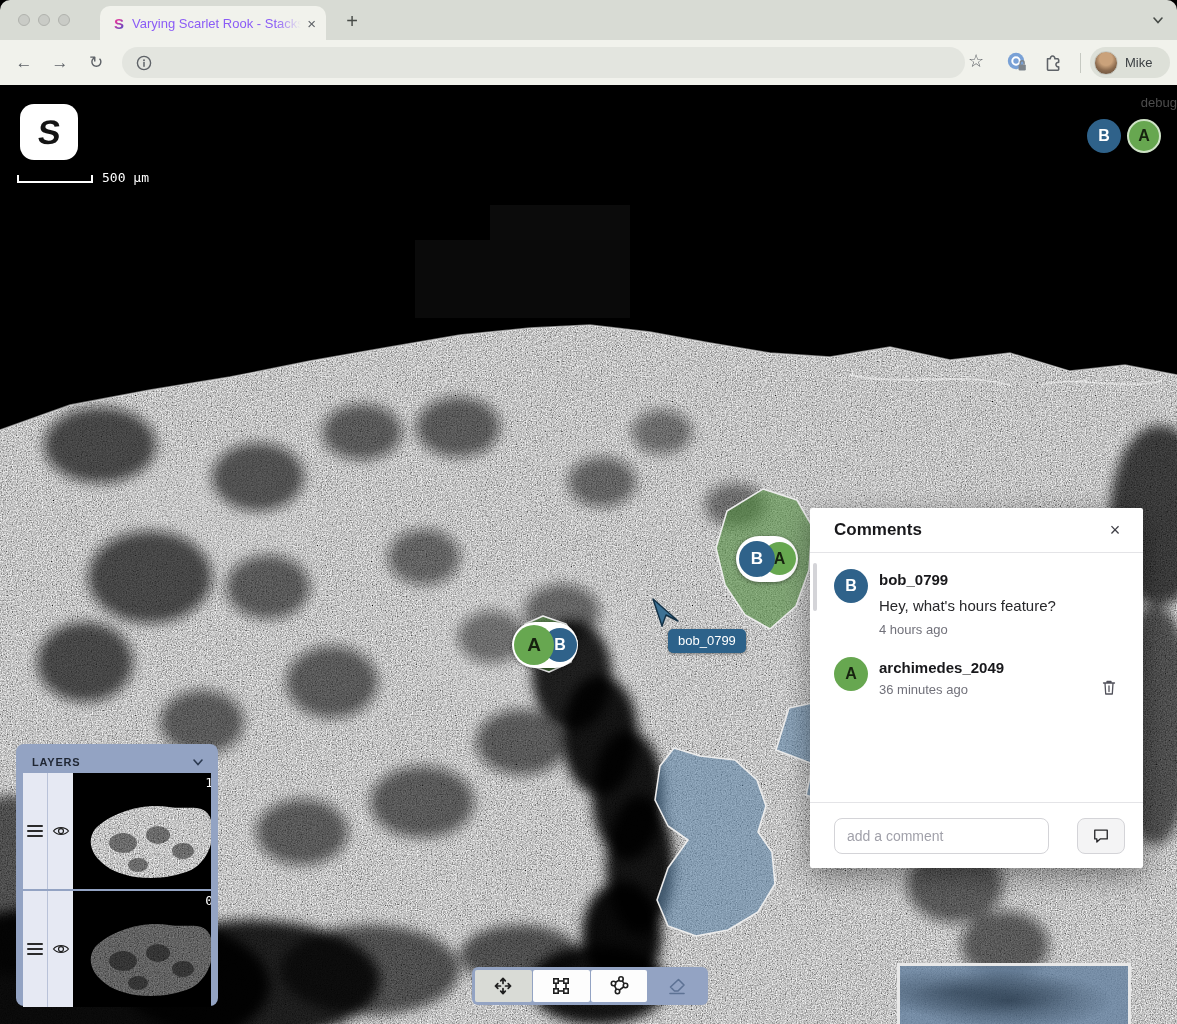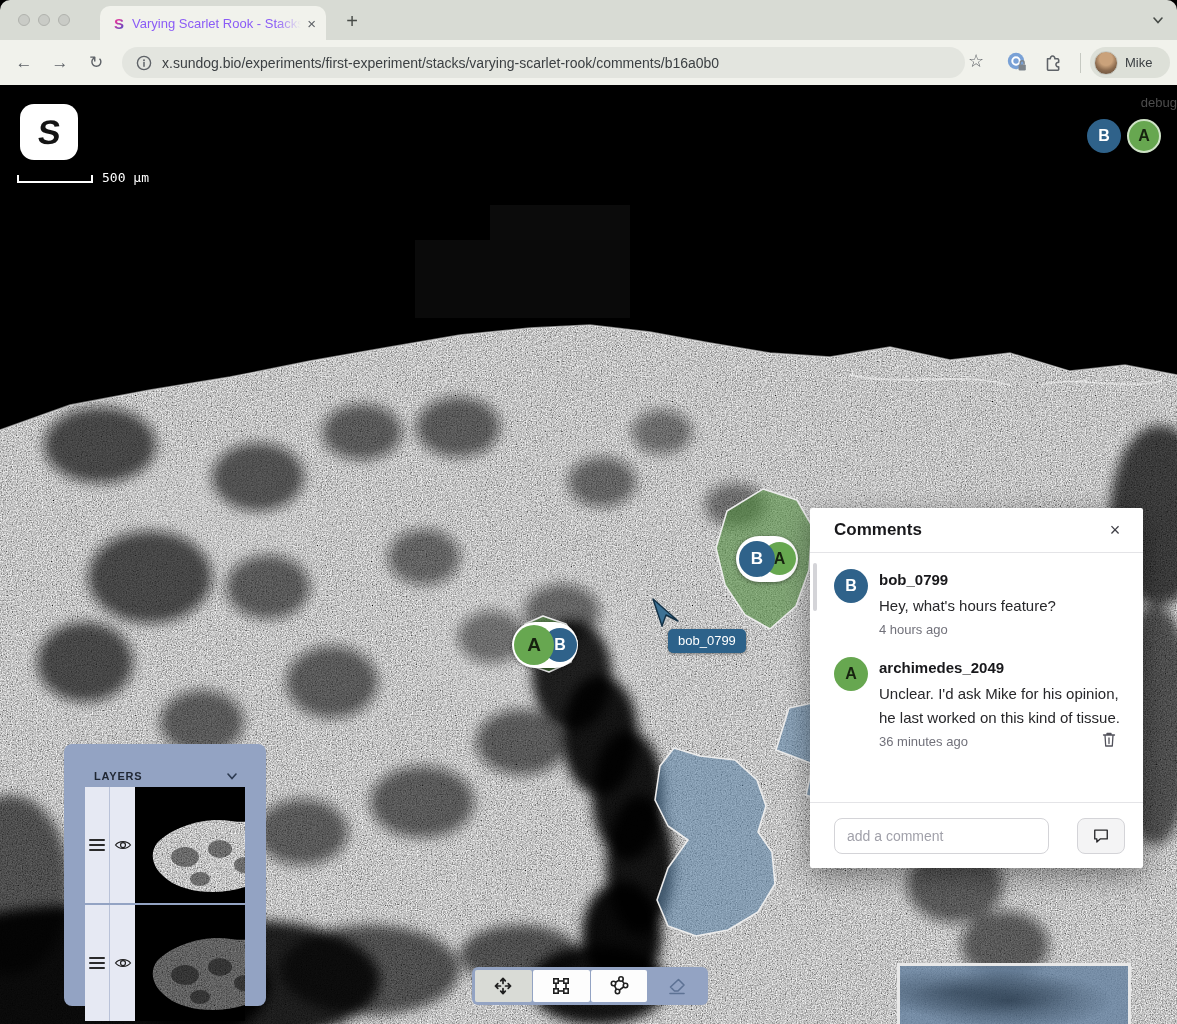--- a/index.html
+++ b/index.html
@@ -71,21 +71,21 @@
   .c-author { font-size:15px; font-weight:700; color:#18181b; margin:2px 0 6px; }
   .c-body { font-size:15px; color:#27272a; line-height:1.55; max-width:262px; }
   .c-time { font-size:13px; color:#71717a; margin-top:5px; }
   .trash-btn { position:absolute; right:2px; bottom:0; width:18px; height:18px; }
   .cp-composer { position:absolute; left:0; right:0; bottom:0; height:66px; border-top:1px solid #e4e4e7; display:flex; align-items:center; gap:28px; padding:0 18px 0 24px; }
   .comment-input { flex:1; height:36px; border:1px solid #d4d4d8; border-radius:8px; padding:0 12px; font-size:14px; font-family:"Liberation Sans", sans-serif; color:#18181b; outline:none; }
   .comment-input::placeholder { color:#a1a1aa; }
   .send-btn { width:48px; height:36px; background:#f4f4f5; border:1px solid #d4d4d8; border-radius:8px; display:flex; align-items:center; justify-content:center; }
 
   
-  .layers-panel { position:absolute; left:16px; top:659px; width:202px; height:262px; background:#93a3c3; border-radius:8px; padding:21px;margin-left:48px; }
+  .layers-panel { position:absolute; left:16px; top:659px; width:202px; height:262px; background:#93a3c3; border-radius:8px; padding:7px; }
   .lp-header { height:22px; display:flex; align-items:center; justify-content:space-between; padding:0 6px 0 9px; }
   .lp-title { font-size:11px; font-weight:700; letter-spacing:.8px; color:#1f2633; }
   .lp-rows { display:flex; flex-direction:column; gap:2px; }
   .layer-row { height:116px; display:flex; background:#e6e9f3; overflow:hidden; }
   .layer-controls { width:50px; display:flex; flex:0 0 50px; }
   .layer-controls .ctl { width:25px; display:flex; align-items:center; justify-content:center; }
   .layer-controls .ctl:first-child { border-right:1px solid #b9c2d8; }
   .layer-thumb { position:relative; flex:1; background:#000; }
   .layer-num { position:absolute; top:2px; right:6px; font-family:"DejaVu Sans Mono", monospace; font-size:13px; color:#fff; }
 
@@ -131,21 +131,20 @@
   <div class="nav-bar">
     <div class="nav-btn">←</div>
     <div class="nav-btn">→</div>
     <div class="nav-btn">↻</div>
     <div class="url-bar">
       <svg width="16" height="16" viewBox="0 0 16 16">
           <circle cx="8" cy="8" r="6.6" fill="none" stroke="#5f6368" stroke-width="1.4"></circle>
           <circle cx="8" cy="5.2" r="0.95" fill="#5f6368"></circle>
           <path d="M8 7.4 V11.3" stroke="#5f6368" stroke-width="1.5" stroke-linecap="round"></path>
         </svg>
-      <span class="url-text">x.sundog.bio/experiments/first-experiment/stacks/varying-scarlet-rook/comments/b16a0b0</span>
     </div>
     <div class="star-btn">☆</div>
     <div class="ext-pw">
       <svg width="22" height="22" viewBox="0 0 22 22">
         <circle cx="10" cy="10" r="8.2" fill="#79a1d6"></circle>
         <circle cx="10" cy="10" r="3.7" fill="none" stroke="#fff" stroke-width="2"></circle>
         <rect x="12.6" y="13.4" width="7.2" height="6" rx="1.2" fill="#7d848b"></rect>
         <path d="M14.3 13.4 v-1.7 a1.9 1.9 0 0 1 3.8 0 v1.7" fill="none" stroke="#7d848b" stroke-width="1.5"></path>
       </svg>
     </div>
@@ -298,21 +297,20 @@
             <div class="c-author">bob_0799</div>
             <div class="c-body">Hey, what's hours feature?</div>
             <div class="c-time">4 hours ago</div>
           </div>
         </div>
 
         <div class="comment">
           <div class="avatar-circle av-green">A</div>
           <div style="flex:1">
             <div class="c-author">archimedes_2049</div>
-            <div class="c-body">Unclear. I'd ask Mike for his opinion, he last worked on this kind of tissue.</div>
             <div class="c-time">36 minutes ago</div>
             <div class="trash-btn">
               <svg width="16" height="17" viewBox="0 0 16 17">
                   <path d="M2.5 4 H13.5 M6 4 V2.5 H10 V4 M4 4 L4.7 15 H11.3 L12 4 M8 7 V12.5" fill="none" stroke="#52525b" stroke-width="1.3" stroke-linecap="round" stroke-linejoin="round"></path>
                 </svg>
             </div>
           </div>
         </div>
       </div>
       <div class="cp-composer">

